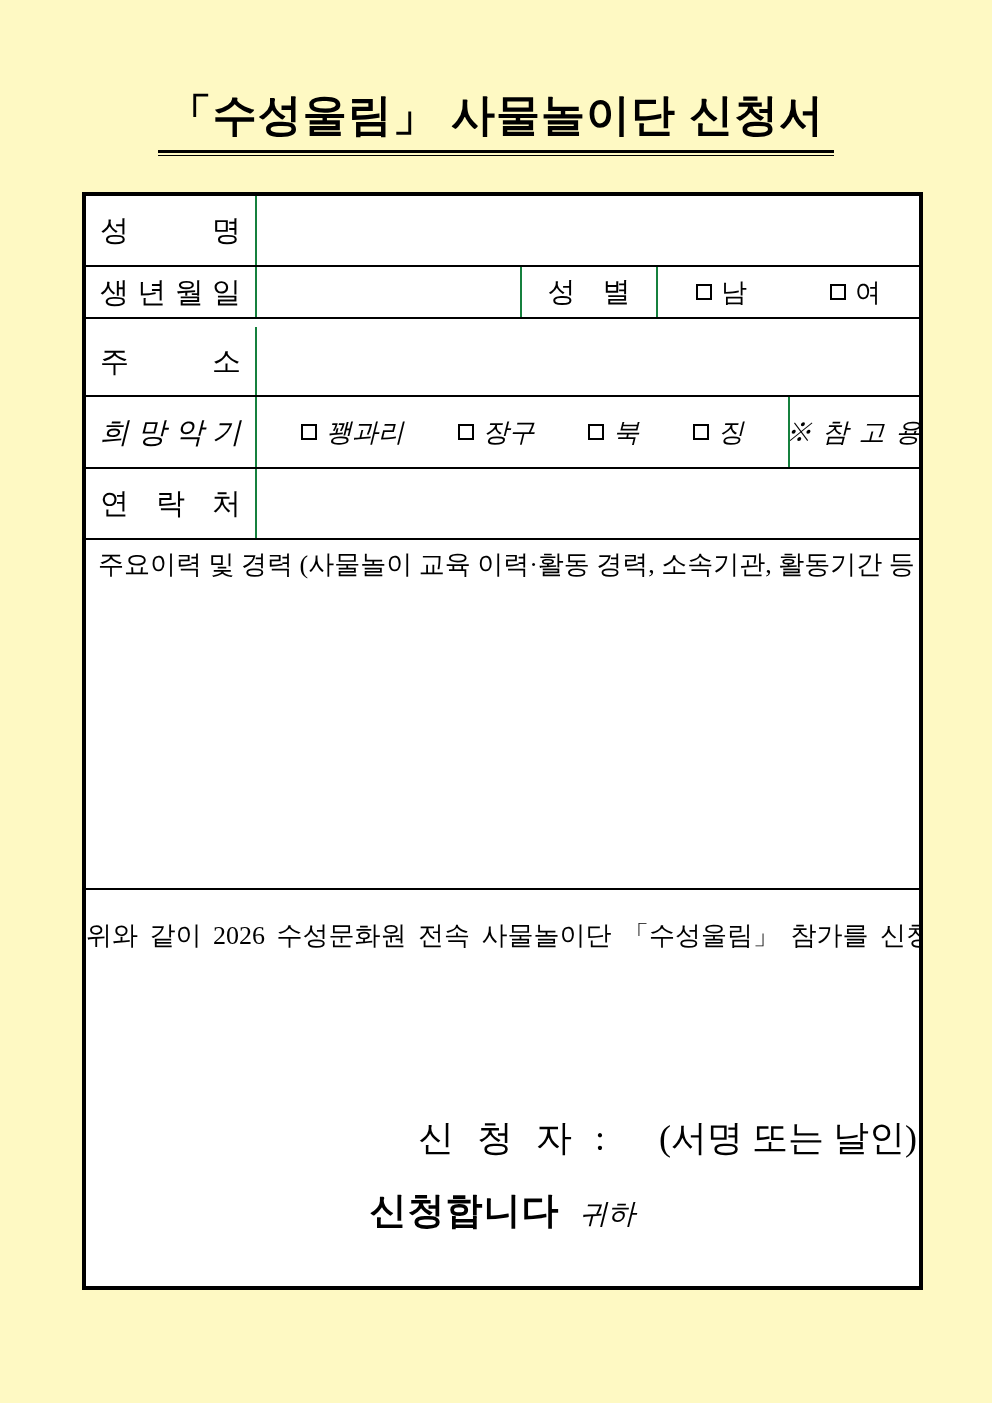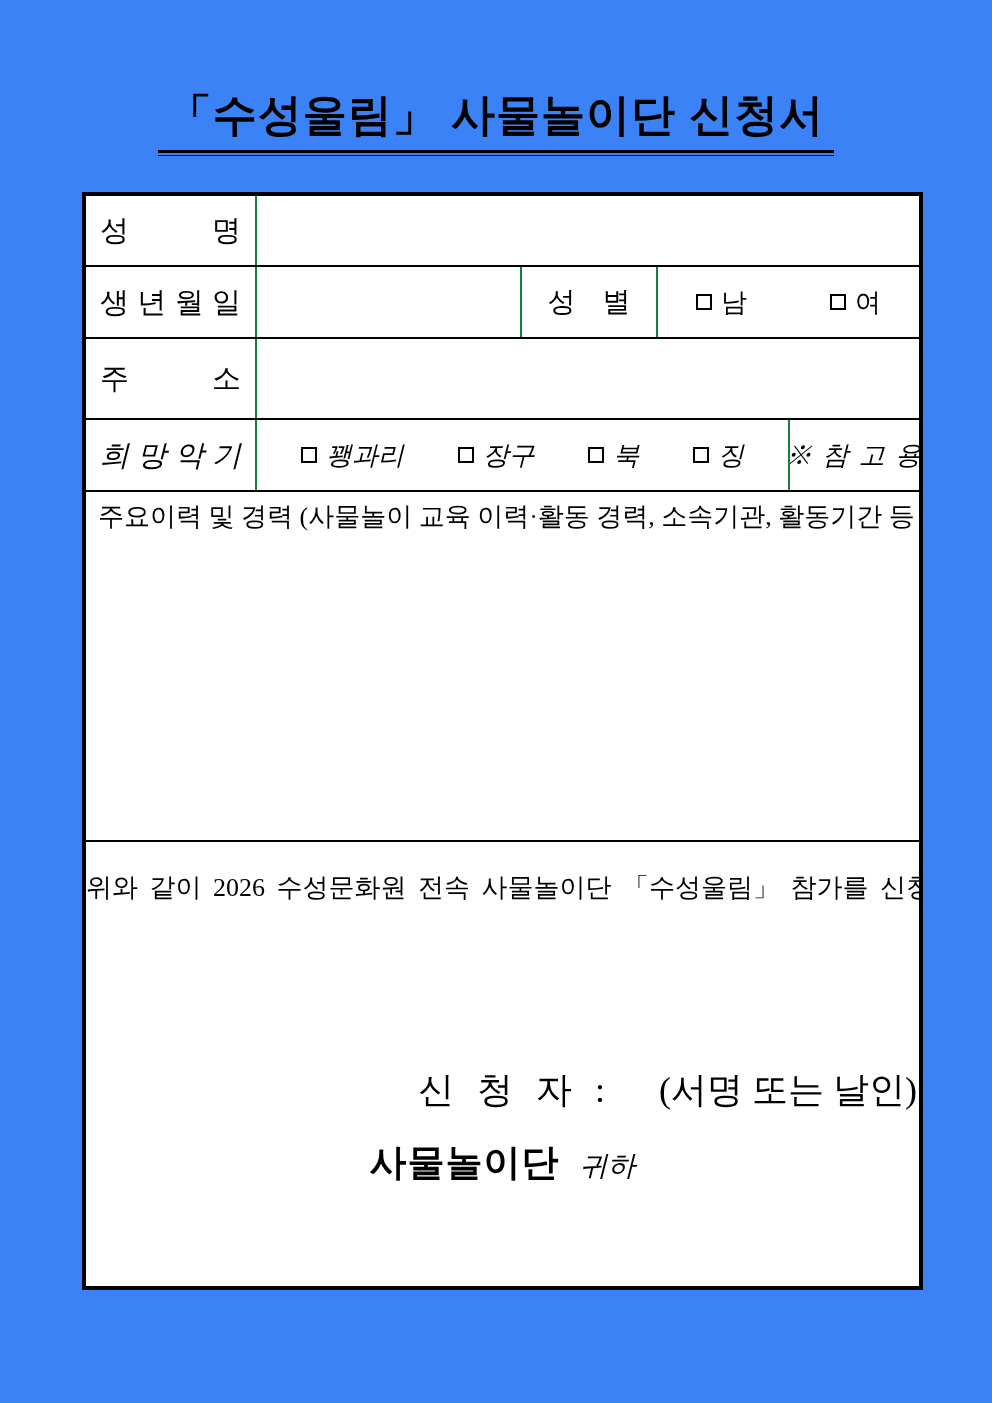--- a/index.html
+++ b/index.html
@@ -3,21 +3,21 @@
 <meta charset="utf-8">
 <style>
   * { margin:0; padding:0; box-sizing:border-box; }
   html,body { background:#ffffff; }
   body {
     width:992px; height:1403px;
     font-family:"Liberation Serif","DejaVu Serif",serif;
     color:#000;
     position:relative;
   }
-  .page { position:absolute; inset:0; background:#3b82f6; }
+  .page { position:absolute; inset:0; background:#fef9c3; }
 
   
   .title-wrap { position:absolute; top:86px; left:0; width:100%; text-align:center; }
   .title-u2 { display:inline-block; border-bottom:1px solid #000; padding-bottom:2px; }
   .title-u1 { display:inline-block; border-bottom:3px solid #000; padding:0 10px 5px 10px; }
   .title-text {
     font-family:"Liberation Sans","DejaVu Sans",sans-serif;
     font-weight:bold; font-size:44px; letter-spacing:1px; white-space:nowrap;
   }
 
@@ -28,22 +28,22 @@
     border:4px solid #000;
     display:flex; flex-direction:column;
     background:#fff;
   }
   .row { display:flex; border-bottom:2px solid #000; flex:0 0 auto; }
   .row:last-child { border-bottom:none; flex:1 1 auto; }
   .cell { border-left:2px solid #15803d; display:flex; align-items:center; overflow:hidden; }
   .cell:first-child { border-left:none; }
 
   .r-name     { height:71px; }
-  .r-birth    { height:72px; }
-  .r-address  { height:81px; }
+  .r-birth    { height:52px; }
+  .r-address  { height:70px;margin-top:8px; }
   .r-instr    { height:72px;font-style:italic; }
   .r-contact  { height:71px; }
   .r-career   { height:350px; }
 
   .label-cell { flex:0 0 169px; font-size:29px; }
   .label-just { width:100%; padding:0 14px; text-align:justify; text-align-last:justify; line-height:1; }
   .fill-cell  { flex:1 1 auto; }
 
   .birth-value { flex:0 0 265px; }
   .gender-label-cell { flex:0 0 136px; justify-content:center; font-size:28px; }
@@ -157,36 +157,42 @@
         <span class="option">
           <span class="checkbox"></span>
           <span>징</span>
         </span>
       </div>
       <div class="cell note-cell">
         <span class="note-text">※ 참 고 용</span>
       </div>
     </div>
 
+    <div class="row r-contact">
+      <div class="cell label-cell">
+        <div class="label-just">연 락 처</div>
+      </div>
+      <div class="cell fill-cell"></div>
+    </div>
 
     <div class="row r-career">
       <div class="cell career-cell">
         <div class="career-head">주요이력 및 경력 (사물놀이 교육 이력·활동 경력, 소속기관, 활동기간 등 기재)</div>
         <div class="career-space"></div>
       </div>
     </div>
 
     <div class="row">
       <div class="cell bottom-cell">
         <div class="statement">위와 같이 2026 수성문화원 전속 사물놀이단 「수성울림」 참가를 신청합니다.</div>
         <div class="applicant-line">
           <span class="applicant-label">신 청 자 :</span>
           <span class="signature-note">(서명 또는 날인)</span>
         </div>
         <div class="recipient-line">
-          <span class="recipient-name">사물놀이단</span>
+          <span class="recipient-name">신청합니다</span>
           <span class="recipient-suffix">귀하</span>
         </div>
       </div>
     </div>
 
   </div>
 </div>
 
 </body></html>

